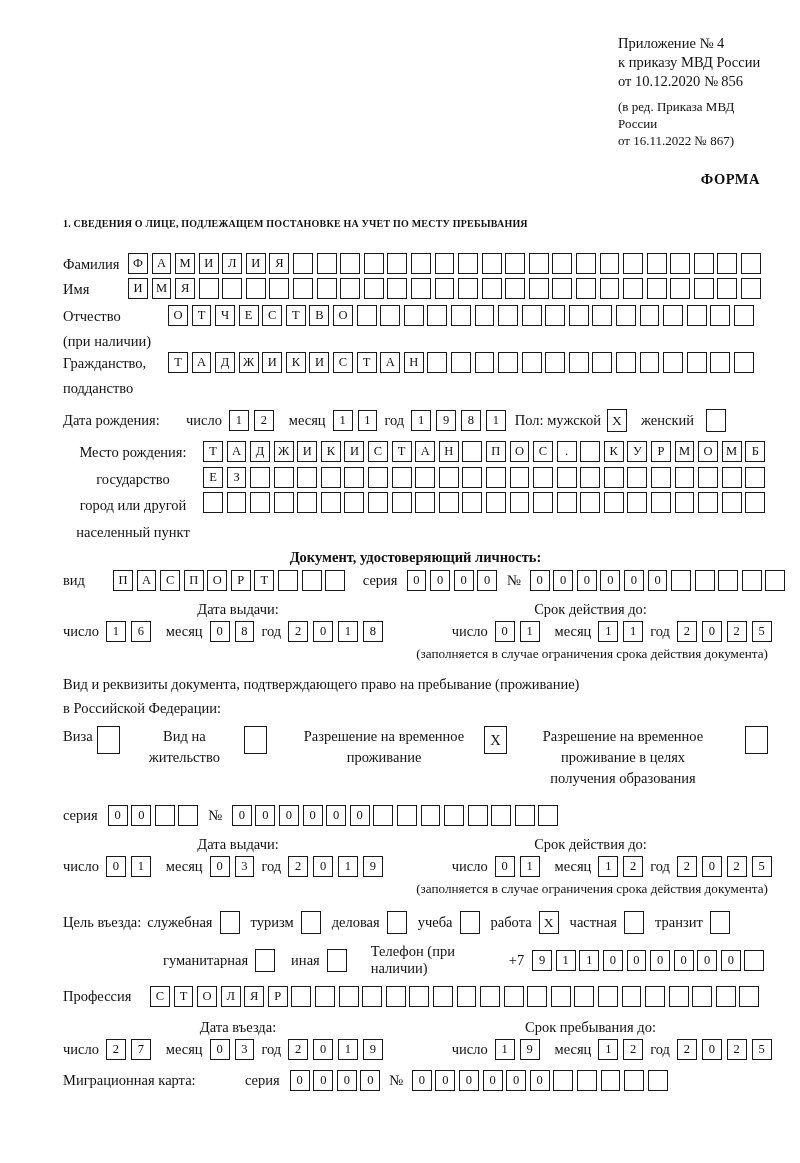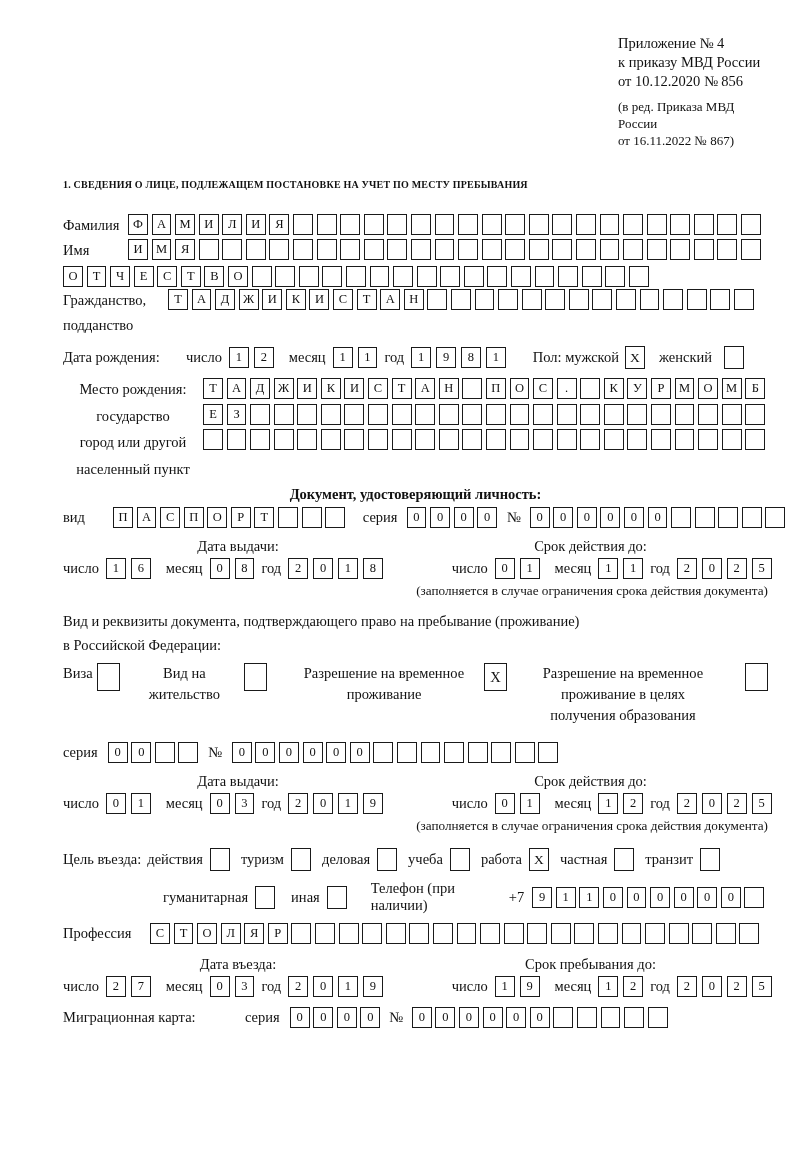--- a/index.html
+++ b/index.html
@@ -62,20 +62,21 @@
 
   <div class="appendix">
     <div>Приложение № 4</div>
     <div>к приказу МВД России</div>
     <div>от 10.12.2020 № 856</div>
   </div>
   <div class="amendment">
     <div>(в ред. Приказа МВД России</div>
     <div>от 16.11.2022 № 867)</div>
   </div>
+  <div class="forma">ФОРМА</div>
 
 
   <div class="section-heading">1. СВЕДЕНИЯ О ЛИЦЕ, ПОДЛЕЖАЩЕМ ПОСТАНОВКЕ НА УЧЕТ ПО МЕСТУ ПРЕБЫВАНИЯ</div>
 
   <div class="frow" style="margin-top:24px;">
     <div class="flabel w65">Фамилия</div>
     <div class="cells">
         <span class="cell">Ф</span>
         <span class="cell">А</span>
         <span class="cell">М</span>
@@ -133,20 +134,24 @@
         <span class="cell"></span>
         <span class="cell"></span>
         <span class="cell"></span>
         <span class="cell"></span>
         <span class="cell"></span>
         <span class="cell"></span>
       </div>
   </div>
 
   <div class="frow" style="margin-top:6px;">
+    <div class="flabel w105">
+      <div>Отчество</div>
+      <div style="margin-top:7px;">(при наличии)</div>
+    </div>
     <div class="cells">
         <span class="cell">О</span>
         <span class="cell">Т</span>
         <span class="cell">Ч</span>
         <span class="cell">Е</span>
         <span class="cell">С</span>
         <span class="cell">Т</span>
         <span class="cell">В</span>
         <span class="cell">О</span>
         <span class="cell"></span>
@@ -211,21 +216,21 @@
         <span class="cell">2</span>
         <span class="dg-label" style="margin-left: 10px;">месяц</span>
         <span class="cell">1</span>
         <span class="cell">1</span>
         <span class="dg-label" style="margin-left: 2px;">год</span>
         <span class="cell">1</span>
         <span class="cell">9</span>
         <span class="cell">8</span>
         <span class="cell">1</span>
       </div>
-    <div style="display:flex;align-items:center;margin-left:22px;">
+    <div style="display:flex;align-items:center;margin-left:4px;">
       <span>Пол: мужской</span>
       <span class="checkbox" style="margin-left:6px;">X</span>
       <span style="margin-left:14px;">женский</span>
       <span class="checkbox" style="margin-left:12px;"></span>
     </div>
   </div>
 
   <div class="frow" style="margin-top:9px;text-align:center;">
     <div class="flabel w140">
       <div>Место рождения:</div>
@@ -469,21 +474,21 @@
         <span class="cell">0</span>
         <span class="cell">2</span>
         <span class="cell">5</span>
       </div>
   </div>
   <div class="note-right">(заполняется в случае ограничения срока действия документа)</div>
 
   <div class="purpose-row">
     <span>Цель въезда:</span>
     <div class="purpose-opt">
-        <span>действия</span>
+        <span>служебная</span>
         <span class="checkbox"></span>
       </div>
     <div class="purpose-opt">
         <span>туризм</span>
         <span class="checkbox"></span>
       </div>
     <div class="purpose-opt">
         <span>деловая</span>
         <span class="checkbox"></span>
       </div>

